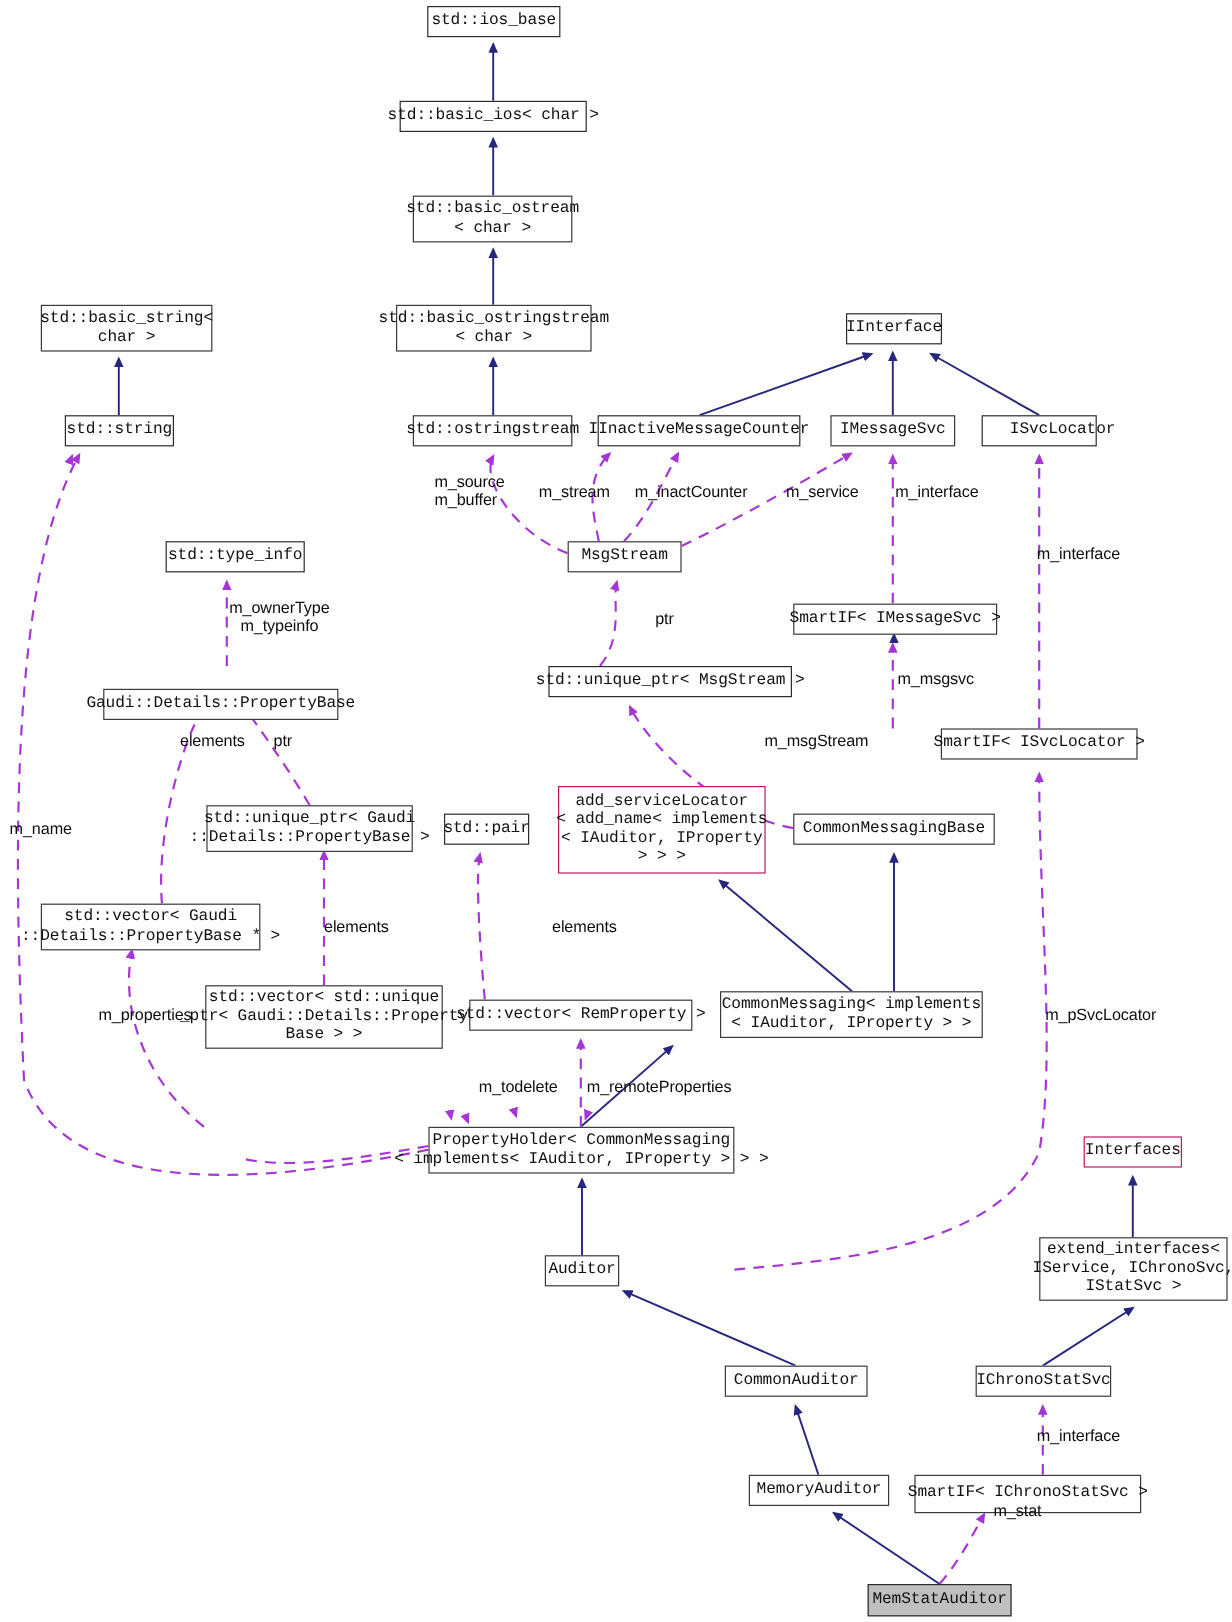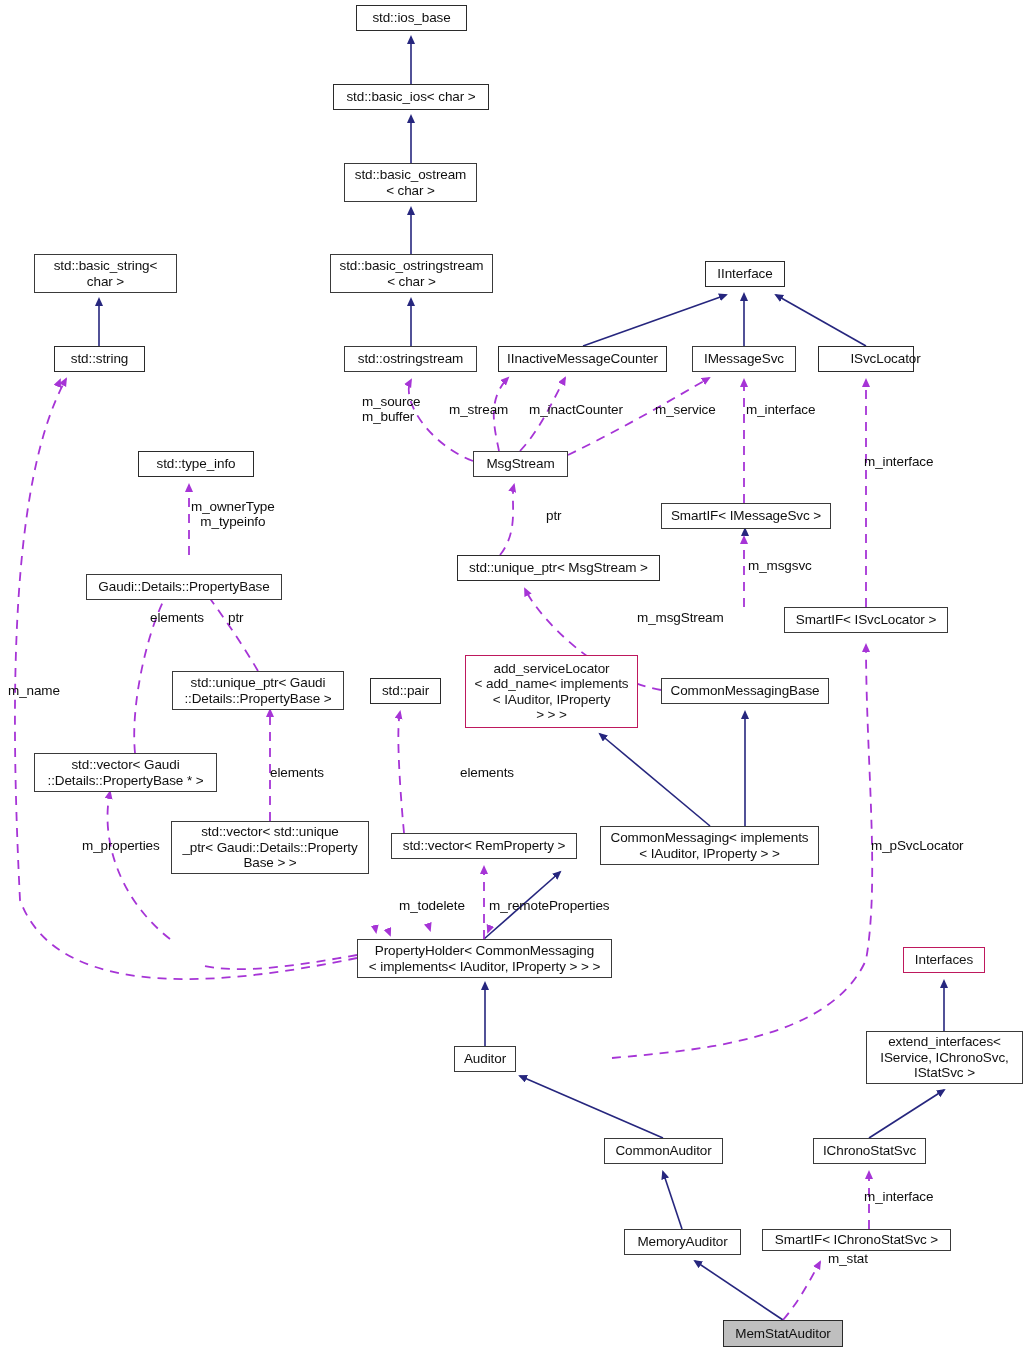--- a/index.html
+++ b/index.html
@@ -13,20 +13,21 @@
     border:1px solid #2b2b2b;
     display:flex;
     align-items:center;
     justify-content:center;
     text-align:center;
     font-size:13.5px;
     line-height:15.5px;
     color:#101010;
     white-space:pre;
     letter-spacing:-0.1px;
+    font-family:Liberation Mono, monospace;
   }
   .node.thick{border:1.6px solid #3a3a3a;}
   .node.faded{border:1px solid #be185d;color:#151515;}
   .node.highlight{background:#bfbfbf;border:1.4px solid #2b2b2b;}
   .elabel{
     position:absolute;
     font-size:13.5px;
     line-height:15px;
     color:#0d0d0d;
     white-space:pre;
@@ -142,21 +143,21 @@
       <div class="node faded" style="left: 903px; top: 947px; width: 82px; height: 26px;">Interfaces</div>
       <div class="node thick" style="left: 357px; top: 939px; width: 255px; height: 39px;">PropertyHolder&lt; CommonMessaging
 &lt; implements&lt; IAuditor, IProperty &gt; &gt; &gt;</div>
       <div class="node thick" style="left: 866px; top: 1031px; width: 157px; height: 53px;">extend_interfaces&lt;
 IService, IChronoSvc,
 IStatSvc &gt;</div>
       <div class="node thick" style="left: 454px; top: 1046px; width: 62px; height: 26px;">Auditor</div>
       <div class="node thick" style="left: 604px; top: 1138px; width: 119px; height: 26px;">CommonAuditor</div>
       <div class="node thick" style="left: 813px; top: 1138px; width: 113px; height: 26px;">IChronoStatSvc</div>
       <div class="node thick" style="left: 624px; top: 1229px; width: 117px; height: 26px;">MemoryAuditor</div>
-      <div class="node thick" style="left: 762px; top: 1229px; width: 189px; height: 22px;">SmartIF&lt; IChronoStatSvc &gt;</div>
+      <div class="node thick" style="left: 762px; top: 1229px; width: 189px; height: 32px;">SmartIF&lt; IChronoStatSvc &gt;</div>
       <div class="node highlight" style="left: 723px; top: 1320px; width: 120px; height: 27px;">MemStatAuditor</div>
     </div>
   <div id="labels">
       <div class="elabel" style="left: 362px; top: 394px;">m_source
 m_buffer</div>
       <div class="elabel" style="left: 449px; top: 402px;">m_stream</div>
       <div class="elabel" style="left: 529px; top: 402px;">m_inactCounter</div>
       <div class="elabel" style="left: 655px; top: 402px;">m_service</div>
       <div class="elabel" style="left: 746px; top: 402px;">m_interface</div>
       <div class="elabel" style="left: 864px; top: 454px;">m_interface</div>

